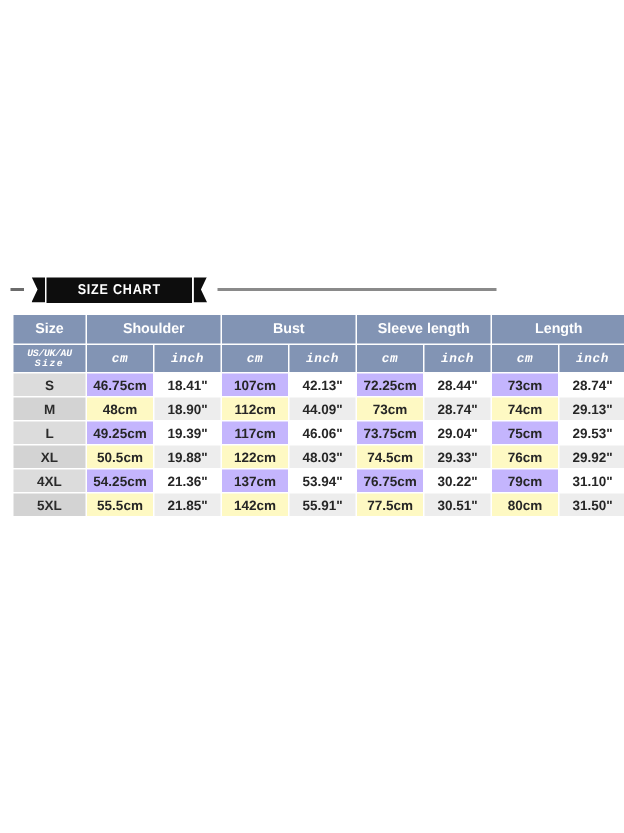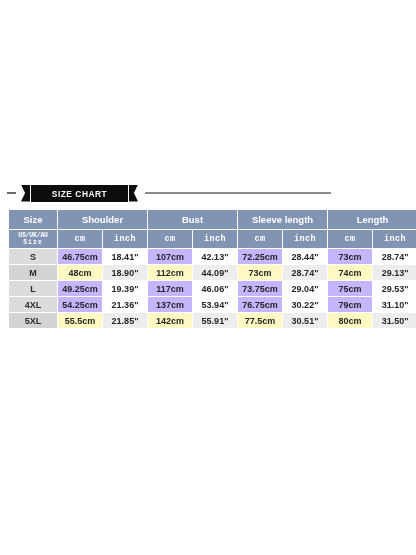--- a/index.html
+++ b/index.html
@@ -110,20 +110,21 @@
   }
   
   .hdr-unit td {
     background: #8294b4;
     color: #ffffff;
     font-weight: bold;
     font-size: 8.5px;
     height: 18px;
     font-family: "Liberation Mono", monospace;
     letter-spacing: 0.4px;
+    font-style: italic;
   }
   td.size-corner {
     background: #8294b4;
     color: #ffffff;
     font-weight: bold;
     font-size: 6.5px;
     line-height: 1.15;
     font-family: "Liberation Mono", monospace;
     letter-spacing: -0.2px;
   }
@@ -230,20 +231,31 @@
         <td class="c-size">L</td>
         <td class="c-cm">49.25cm</td>
         <td class="c-in">19.39"</td>
         <td class="c-cm">117cm</td>
         <td class="c-in">46.06"</td>
         <td class="c-cm">73.75cm</td>
         <td class="c-in">29.04"</td>
         <td class="c-cm">75cm</td>
         <td class="c-in">29.53"</td>
       </tr>
+      <tr class="alt">
+        <td class="c-size">XL</td>
+        <td class="c-cm">50.5cm</td>
+        <td class="c-in">19.88"</td>
+        <td class="c-cm">122cm</td>
+        <td class="c-in">48.03"</td>
+        <td class="c-cm">74.5cm</td>
+        <td class="c-in">29.33"</td>
+        <td class="c-cm">76cm</td>
+        <td class="c-in">29.92"</td>
+      </tr>
       <tr>
         <td class="c-size">4XL</td>
         <td class="c-cm">54.25cm</td>
         <td class="c-in">21.36"</td>
         <td class="c-cm">137cm</td>
         <td class="c-in">53.94"</td>
         <td class="c-cm">76.75cm</td>
         <td class="c-in">30.22"</td>
         <td class="c-cm">79cm</td>
         <td class="c-in">31.10"</td>

